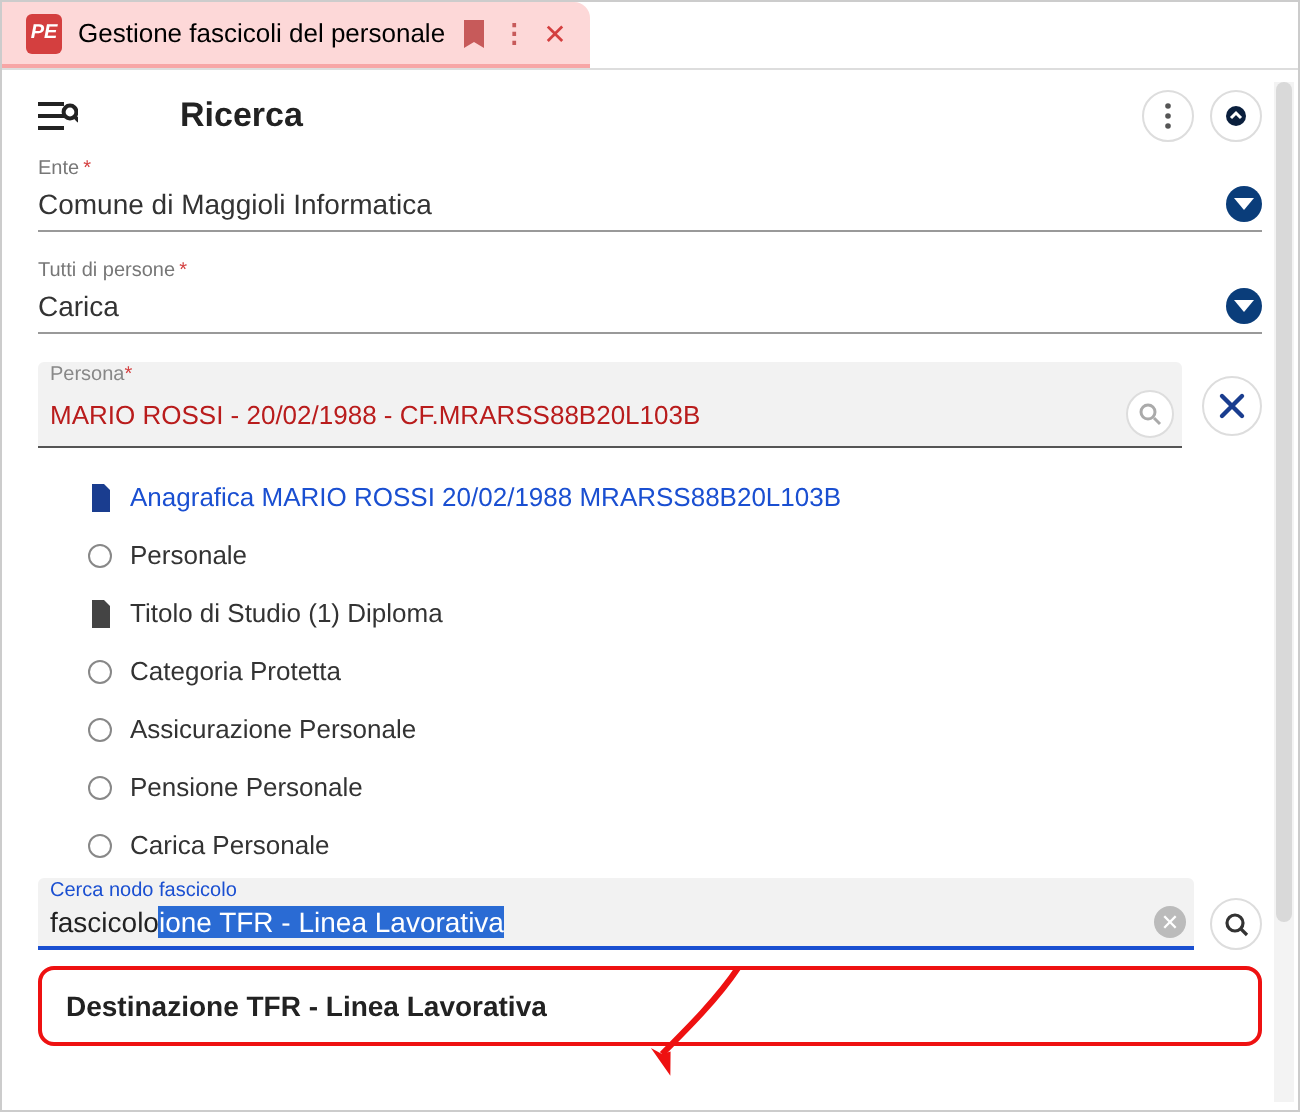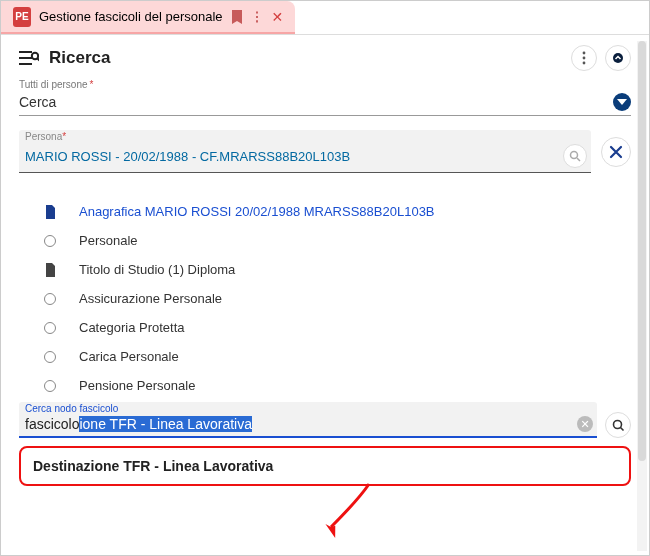--- a/index.html
+++ b/index.html
@@ -1,54 +1,54 @@
 <!DOCTYPE html>
 <html><head>
 <meta charset="utf-8">
 <style>
   * { box-sizing: border-box; margin: 0; padding: 0; }
   body { font-family: Arial, sans-serif; font-size: 13px; color: #333; background: #fff; width: 650px; height: 556px; position: relative; border: 1px solid #ccc; overflow: hidden; }
 
   .tab-bar { display: flex; align-items: center; background: #fff; border-bottom: 1px solid #ddd; height: 34px; }
   .tab { display: flex; align-items: center; gap: 8px; background: #fdd8d8; height: 100%; padding: 0 12px; border-top-right-radius: 8px; border-bottom: 2px solid #f7a6a6; }
-  .tab .app-icon { display:inline-flex; align-items:center; justify-content:center; width:18px; height:20px; background:#d43f3f; color:#fff; font-size:10px; font-weight:bold; border-radius:3px; }
+  .tab .app-icon { display:inline-flex; align-items:center; justify-content:center; width:18px; height:20px; background:#d43f3f; color:#fff; font-size:10px; font-weight:bold; border-radius:3px;font-style:italic; }
   .tab .title { color:#000000; font-size:13px; }
   .tab .bookmark-icon svg { display:block; }
   .tab .menu-dots { color:#c75a5a; font-weight:bold; }
   .tab .close-icon { color:#d43f3f; font-size:14px; cursor:pointer; }
 
   .page-header { display:flex; align-items:center; justify-content:space-between; padding: 10px 18px 8px 18px; }
   .page-header .left { display:flex; align-items:center; gap:10px; }
   .page-header .search-toggle-icon svg { display:block; }
-  .page-header h1 { font-size:17px; font-weight:600; color:#222; }
+  .page-header h1 { font-size:17px; font-weight:600; color:#222;margin-left:41px; }
   .circle-btn { width:26px; height:26px; border:1px solid #ddd; border-radius:50%; display:inline-flex; align-items:center; justify-content:center; background:#fff; cursor:pointer; }
   .page-header .right { display:flex; gap:8px; }
 
   .form-area { padding: 0 18px; }
   .field { position:relative; border-bottom:1px solid #999; margin-bottom:14px; padding-top:12px; }
   .field .label { position:absolute; top:0; left:0; font-size:10px; color:#777; }
   .field .label .req { color:#d43f3f; margin-left:2px; }
   .field .value-row { display:flex; align-items:center; justify-content:space-between; padding:2px 0 4px 0; }
   .field .value { font-size:14px; color:#333; }
   .dd-icon { width:18px; height:18px; border-radius:50%; background:#0a3d7a; display:flex; align-items:center; justify-content:center; }
   .dd-icon svg { display:block; }
 
-  .persona-row { display:flex; align-items:center; gap:10px; margin-bottom:20px; }
+  .persona-row { display:flex; align-items:center; gap:10px; margin-bottom:6px; }
   .persona-field { flex:1; position:relative; border-bottom:1px solid #555; padding-top:12px; background:#f2f2f2; border-radius:3px 3px 0 0; padding-left:6px; padding-right:4px; }
   .persona-field .label { position:absolute; top:1px; left:6px; font-size:10px; color:#888; }
   .persona-field .label .req { color:#d43f3f; }
   .persona-field .value-row { display:flex; align-items:center; justify-content:space-between; padding:2px 0 4px 0; }
-  .persona-field .value { font-size:13px; color:#0369a1; }
+  .persona-field .value { font-size:13px; color:#b91c1c; }
   .inner-search-btn { width:24px; height:24px; border-radius:50%; border:1px solid #ddd; background:#fff; display:flex; align-items:center; justify-content:center; }
   .clear-btn { width:30px; height:30px; border:1px solid #ddd; border-radius:50%; background:#fff; display:flex; align-items:center; justify-content:center; cursor:pointer; }
   .clear-btn svg { display:block; }
 
   .tree { padding: 4px 24px 0 42px; max-height: 220px; overflow:hidden; position:relative; }
   .tree-scroll { position:absolute; right:2px; top:2px; width:6px; height:36px; background:#ccc; border-radius:3px; }
-  .tree-item { display:flex; align-items:center; gap:22px; padding:7px 0; font-size:13px; color:#333; cursor:pointer; }
+  .tree-item { display:flex; align-items:center; gap:8px; padding:7px 0; font-size:13px; color:#333; cursor:pointer; }
   .tree-item.link { color:#1a4fd1; }
   .item-icon { width:14px; display:flex; justify-content:center; }
   .radio { width:12px; height:12px; border:1.5px solid #888; border-radius:50%; display:inline-block; }
   .doc-icon svg, .file-icon svg { display:block; }
 
   .search-node-row { display:flex; align-items:flex-end; gap:8px; padding: 0 18px; margin-top:2px;text-align:center; }
   .search-node-field { flex:1; position:relative; border-bottom:2px solid #1a4fd1; padding-top:12px; background:#f2f2f2; border-radius:3px 3px 0 0; padding-left:6px; padding-right:4px; }
   .search-node-field .label { position:absolute; top:1px; left:6px; font-size:10px; color:#1a4fd1; }
   .search-node-field .value-row { display:flex; align-items:center; padding:2px 0 4px 0; }
   .search-node-field .value { font-size:14px; color:#222; }
@@ -102,25 +102,36 @@
       <svg width="14" height="14" viewBox="0 0 14 14">
           <circle cx="7" cy="7" r="5" fill="#0a1f3d"></circle>
           <path d="M4.5 6l2.5 2.5L9.5 6" stroke="#fff" stroke-width="1.5" fill="none" transform="rotate(180 7 7)"></path>
         </svg>
     </span>
   </div>
 </div>
 
 <div class="form-area">
 
+  <div class="field">
+    <div class="label"><span>Ente</span><span class="req">*</span></div>
+    <div class="value-row">
+      <span class="value">Comune di Maggioli Informatica</span>
+      <span class="dd-icon">
+          <svg width="10" height="6" viewBox="0 0 10 6">
+            <path d="M0 0l5 6 5-6z" fill="#fff"></path>
+          </svg>
+        </span>
+    </div>
+  </div>
 
   <div class="field">
     <div class="label"><span>Tutti di persone</span><span class="req">*</span></div>
     <div class="value-row">
-      <span class="value">Cerca</span>
+      <span class="value">Carica</span>
       <span class="dd-icon">
           <svg width="10" height="6" viewBox="0 0 10 6">
             <path d="M0 0l5 6 5-6z" fill="#fff"></path>
           </svg>
         </span>
     </div>
   </div>
 
   <div class="persona-row">
     <div class="persona-field disabled">
@@ -165,39 +176,39 @@
         <svg width="11" height="14" viewBox="0 0 11 14">
           <path d="M1 0h6l3 3v11H1z" fill="#444"></path>
         </svg>
       </span>
     <span>Titolo di Studio (1) Diploma</span>
   </div>
   <div class="tree-item">
     <span class="item-icon">
         <span class="radio"></span>
       </span>
+    <span>Categoria Protetta</span>
+  </div>
+  <div class="tree-item">
+    <span class="item-icon">
+        <span class="radio"></span>
+      </span>
     <span>Assicurazione Personale</span>
   </div>
   <div class="tree-item">
     <span class="item-icon">
         <span class="radio"></span>
       </span>
-    <span>Categoria Protetta</span>
+    <span>Pensione Personale</span>
   </div>
   <div class="tree-item">
     <span class="item-icon">
         <span class="radio"></span>
       </span>
     <span>Carica Personale</span>
-  </div>
-  <div class="tree-item">
-    <span class="item-icon">
-        <span class="radio"></span>
-      </span>
-    <span>Pensione Personale</span>
   </div>
 </div>
 
 <div class="search-node-row">
   <div class="search-node-field">
     <div class="label">Cerca nodo fascicolo</div>
     <div class="value-row">
       <span class="value"><span>fascicolo</span><span class="hl">ione TFR  - Linea Lavorativa</span></span>
       <span class="clear-x">✕</span>
     </div>

